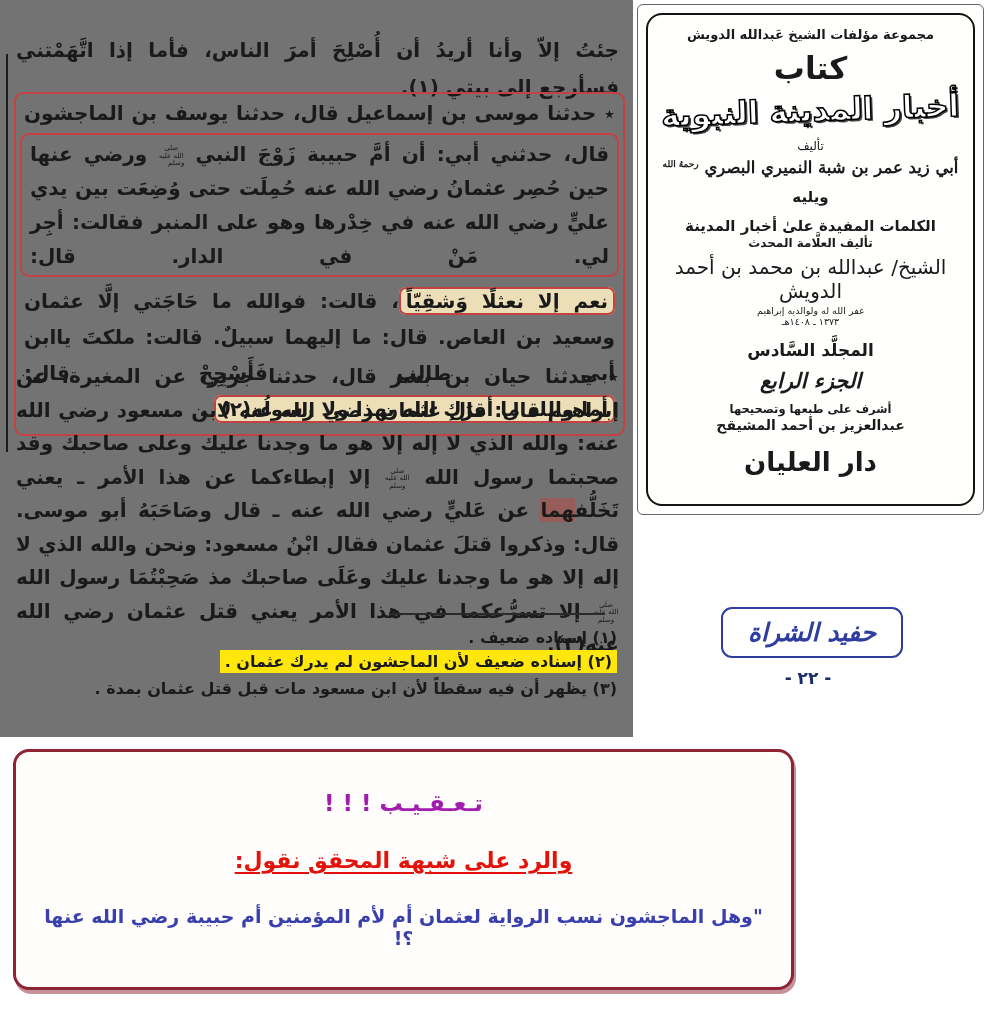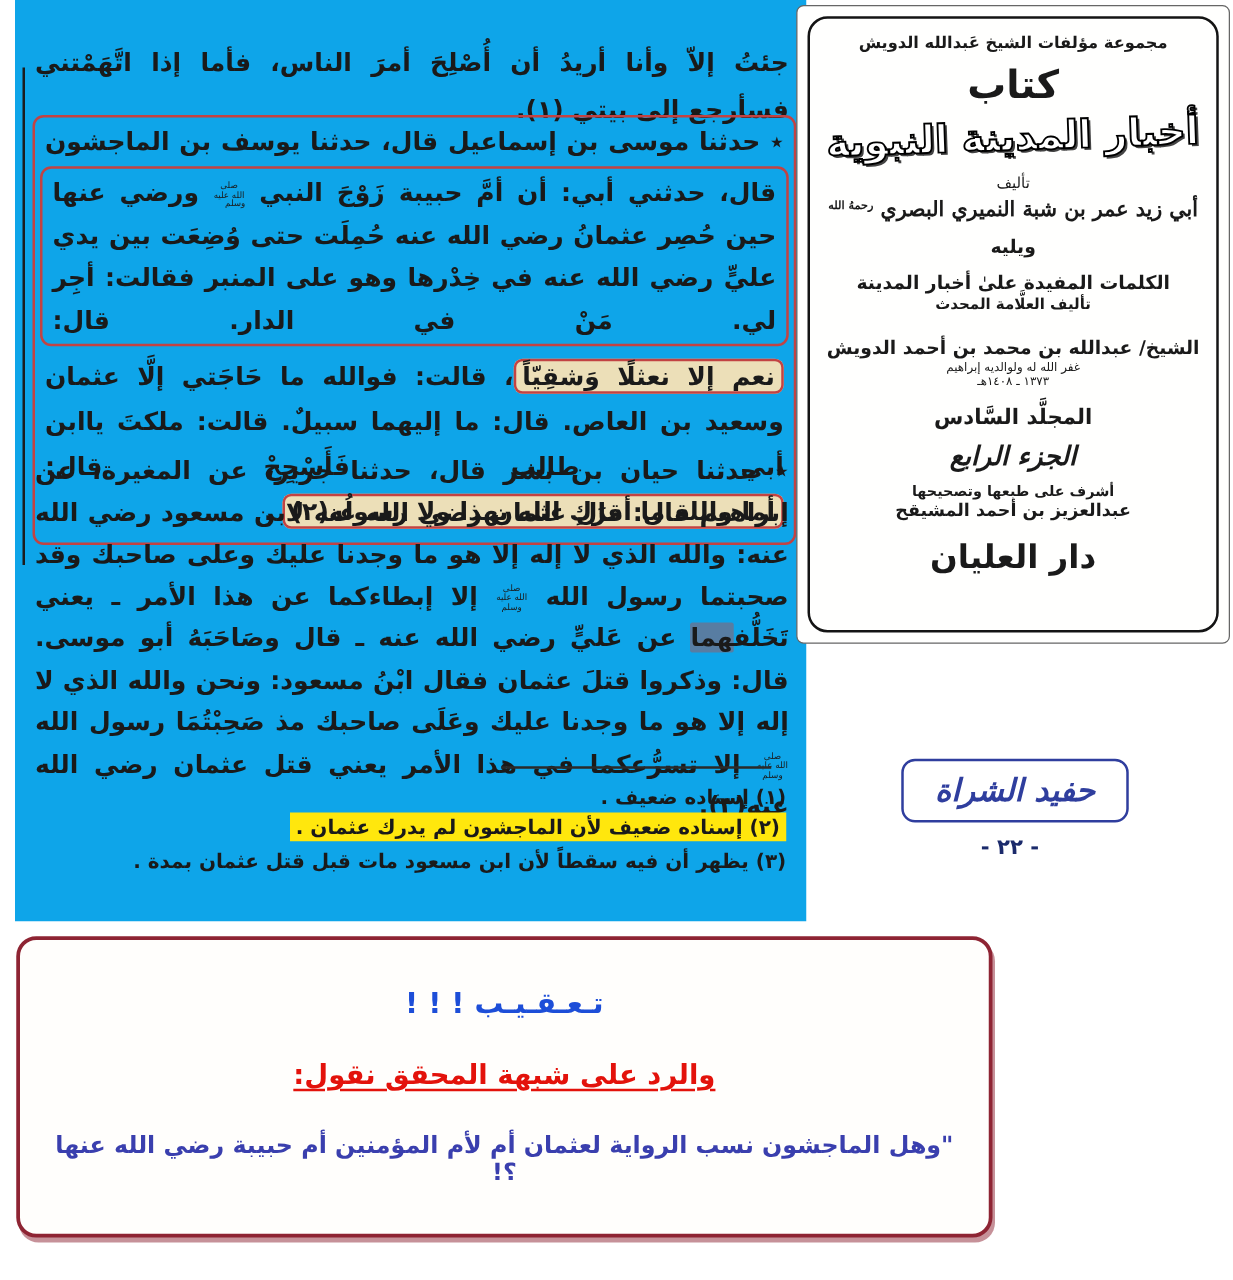--- a/index.html
+++ b/index.html
@@ -1,20 +1,20 @@
 <!DOCTYPE html>
 <html lang="ar"><head>
 <meta charset="utf-8">
 <style>
   html,body{margin:0;padding:0;background:#fff;}
   *{box-sizing:border-box;}
   .stage{position:relative;width:986px;height:1024px;background:#ffffff;overflow:hidden;
          font-family:"DejaVu Sans",sans-serif;color:#1a1a1a;}
   
-  .scan{position:absolute;left:12px;top:0;width:633px;height:737px;background:#0ea5e9;direction:rtl;text-decoration:underline;}
+  .scan{position:absolute;left:0;top:0;width:633px;height:737px;background:#737373;direction:rtl;text-decoration:underline;}
   .scan .vline{position:absolute;left:6px;top:54px;width:2px;height:398px;background:#1c1c1c;}
   .intro{position:absolute;top:12px;right:14px;left:16px;font-size:20px;font-weight:bold;
          line-height:37px;text-align:justify;}
   .h1box{position:absolute;top:92px;right:8px;left:14px;border:2px solid #c24343;border-radius:9px;
          padding:3px 8px 7px 8px;}
   .h1open{font-size:20px;font-weight:bold;line-height:33px;text-align:justify;text-align-last:justify;}
   .h1inner{border:2px solid #c24343;border-radius:9px;margin:3px -4px;padding:2px 8px;
            font-size:20px;font-weight:bold;line-height:34px;text-align:justify;text-align-last:justify;}
   .h1tail{font-size:20px;font-weight:bold;line-height:36px;text-align:justify;padding-top:3px;}
   .hl{background:#ecdfb8;border:2px solid #c24343;border-radius:7px;padding:0 5px;white-space:nowrap;}
@@ -35,41 +35,41 @@
   .c-series{font-size:13px;font-weight:bold;margin-top:4px;}
   .c-kitab{font-size:31px;font-weight:bold;margin-top:6px;line-height:40px;}
   .c-title{font-size:31px;font-weight:bold;color:#fff;-webkit-text-stroke:1.5px #000;
            text-shadow:2px 2px 0 #444;transform:rotate(-2deg);line-height:40px;margin-top:2px;white-space:nowrap;}
   .c-taleef{font-size:12px;margin-top:9px;letter-spacing:2px;}
   .c-author{font-size:16.5px;font-weight:bold;margin-top:5px;font-family:"DejaVu Serif",serif;}
   .c-rah{font-size:9px;vertical-align:6px;}
   .c-way{font-size:15px;font-weight:bold;margin-top:11px;letter-spacing:4px;}
   .c-t2{font-size:15px;font-weight:bold;margin-top:11px;}
   .c-t2b{font-size:12px;font-weight:bold;margin-top:1px;text-align:right;}
-  .c-sheikh{font-size:15px;font-weight:bold;margin-top:19px;}
+  .c-sheikh{font-size:20px;font-weight:normal;margin-top:5px;}
   .c-dua{font-size:9.5px;margin-top:2px;}
   .c-dates{font-size:9.5px;}
   .c-vol{font-size:17px;font-weight:bold;margin-top:13px;}
   .c-part{font-size:21px;font-weight:bold;font-style:italic;margin-top:8px;
           font-family:"DejaVu Serif",serif;}
   .c-sup{font-size:11.5px;font-weight:bold;margin-top:9px;}
   .c-supname{font-size:14px;font-weight:bold;margin-top:1px;}
   .c-pub{font-size:26px;font-weight:bold;margin-top:14px;}
   
   .stamp{position:absolute;left:721px;top:607px;width:182px;height:51px;border:2.5px solid #2f3e9e;
          border-radius:11px;display:flex;align-items:center;justify-content:center;}
   .stamp span{color:#2f3e9e;font-size:25px;font-weight:bold;font-style:italic;direction:rtl;}
   .pagenum{position:absolute;left:733px;top:668px;width:150px;text-align:center;
            color:#1b2a6b;font-size:17px;font-weight:bold;}
   
   .combox{position:absolute;left:13px;top:749px;width:781px;height:241px;background:#fffefc;
           border:3px solid #8e2433;border-radius:16px;box-shadow:2px 4px 0 rgba(142,36,51,.5);
           direction:rtl;display:flex;flex-direction:column;justify-content:space-evenly;
           padding:6px 18px;}
-  .com-h{color:#1d4ed8;font-size:23px;font-weight:bold;text-align:center;}
+  .com-h{color:#a21caf;font-size:23px;font-weight:bold;text-align:center;}
   .com-line{font-size:20px;font-weight:bold;text-align:right;color:#141414;}
   .com-quote{color:#4a4fb5;}
   .com-reply-h{color:#e3120b;font-size:22px;font-weight:bold;text-align:center;
                text-decoration:underline;text-underline-offset:4px;text-decoration-thickness:2px;}
   .com-reply{color:#3a3fae;font-size:19px;font-weight:bold;text-align:center;}
 </style>
 </head>
 <body>
 
 <div class="stage">

